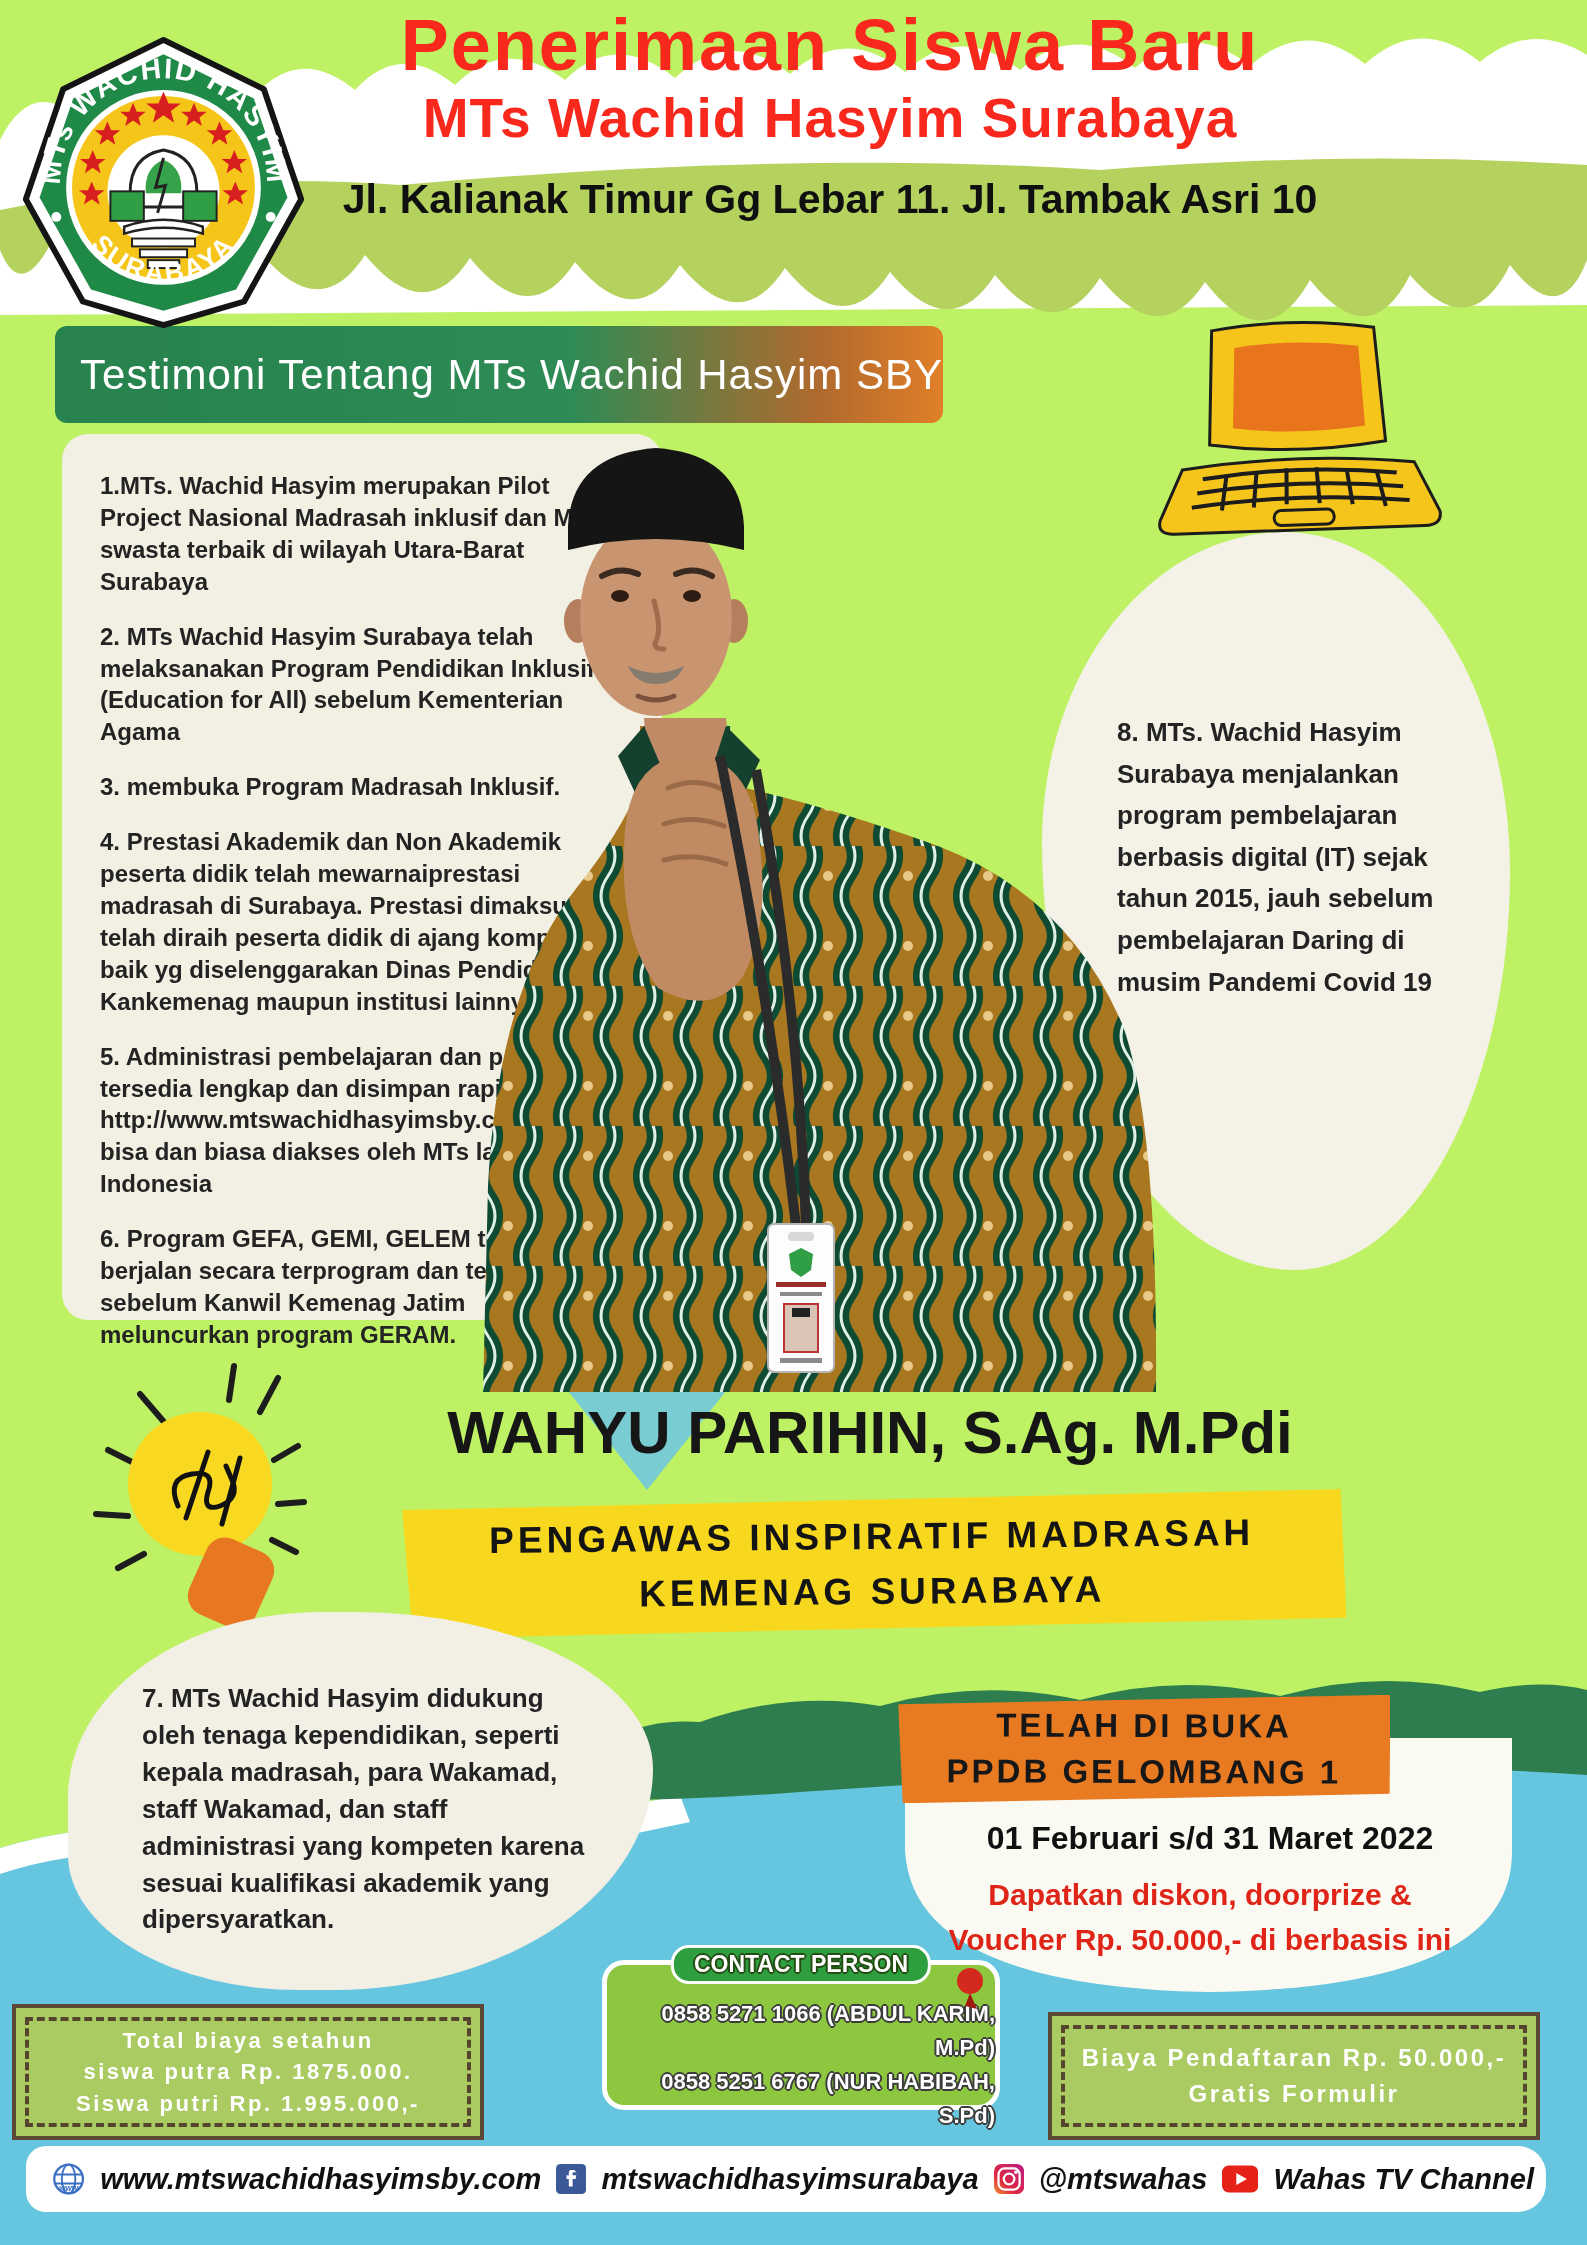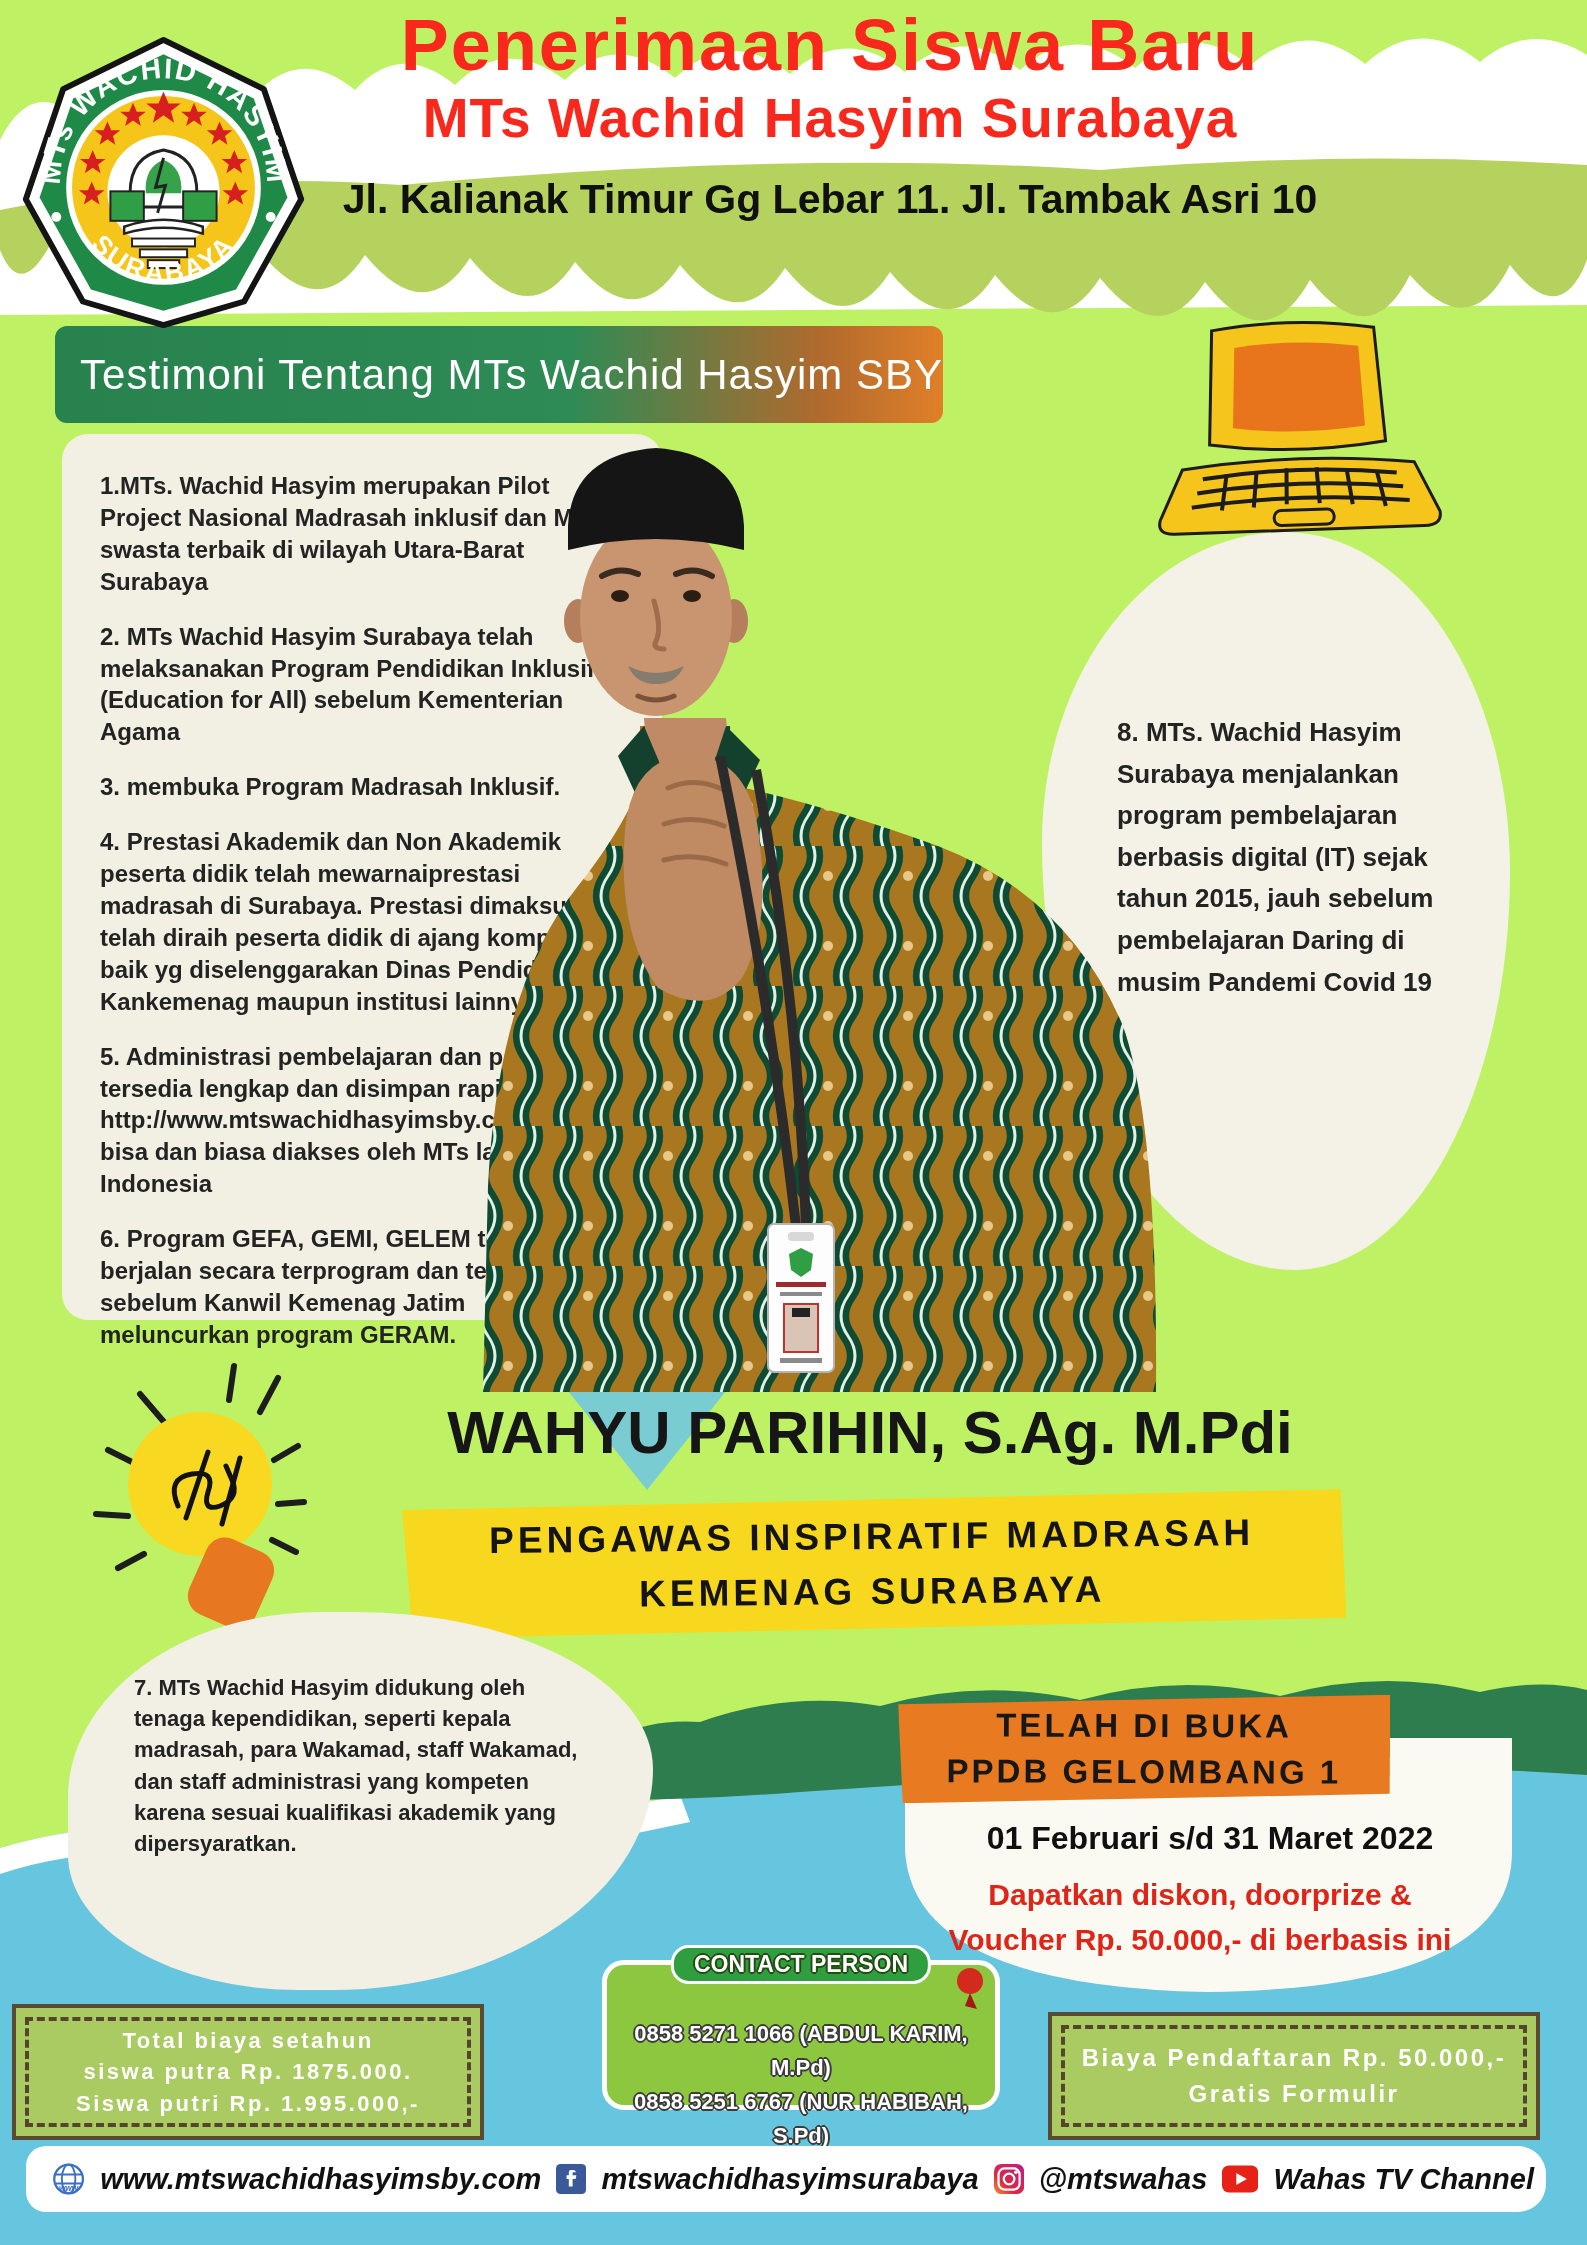--- a/index.html
+++ b/index.html
@@ -45,41 +45,41 @@
   .role-box{left:398px;top:1494px;width:948px;height:140px;background:#f7d81f;z-index:2;
             transform:rotate(-0.6deg);clip-path:polygon(0.5% 8%,99.5% 0%,100% 92%,1.5% 100%);
             display:flex;flex-direction:column;align-items:center;justify-content:center;}
   .role-box div{font-size:37px;font-weight:800;letter-spacing:4px;color:#141414;line-height:1.5;}
 
   .bulb{left:82px;top:1356px;z-index:2;}
 
   .blob7{left:68px;top:1612px;width:585px;height:378px;background:#f2efe5;z-index:2;
          border-radius:46% 54% 58% 42% / 52% 44% 62% 38%;box-sizing:border-box;
          padding:56px 50px 0 62px;}
-  .blob7 p{margin:4px;font-size:22px;line-height:1.42;color:#232323;font-weight:600;}
+  .blob7 p{margin:12px;font-size:26px;line-height:1.42;color:#232323;font-weight:600;}
 
   .ppdb-box{left:898px;top:1694px;width:492px;height:110px;background:#e87a22;z-index:3;
             transform:rotate(0.2deg);clip-path:polygon(0 10%,100% 0,100% 90%,1% 100%);
             display:flex;flex-direction:column;align-items:center;justify-content:center;}
   .ppdb-box div{font-size:33px;font-weight:800;letter-spacing:3px;color:#171717;line-height:1.4;}
   .ppdb-date{left:930px;top:1820px;width:560px;text-align:center;font-size:32px;font-weight:800;
              color:#101010;z-index:3;}
   .ppdb-promo{left:905px;top:1872px;width:590px;text-align:center;font-size:30px;font-weight:800;
               color:#df2418;line-height:1.5;z-index:3;}
 
   .contact{left:602px;top:1960px;width:398px;height:150px;background:#8dc63f;border:5px solid #fff;
            border-radius:22px;z-index:3;box-sizing:border-box;text-align:center;}
   .contact-pill{position:absolute;left:50%;top:-20px;transform:translateX(-50%);background:#2f9e3f;
                 border:3px solid #fff;border-radius:18px;padding:3px 20px;font-size:23px;
                 font-weight:800;color:#fff;white-space:nowrap;
                 text-shadow:2px 0 #234d13,-2px 0 #234d13,0 2px #234d13,0 -2px #234d13,
                             1px 1px #234d13,-1px -1px #234d13,1px -1px #234d13,-1px 1px #234d13;}
-  .contact-phones{margin-top:52px;font-size:22px;font-weight:800;color:#fff;line-height:1.55;
+  .contact-phones{margin-top:32px;font-size:22px;font-weight:800;color:#fff;line-height:1.55;
                 text-shadow:2px 0 #3c3c3c,-2px 0 #3c3c3c,0 2px #3c3c3c,0 -2px #3c3c3c,
-                            1px 1px #3c3c3c,-1px -1px #3c3c3c,1px -1px #3c3c3c,-1px 1px #3c3c3c;}
+                            1px 1px #3c3c3c,-1px -1px #3c3c3c,1px -1px #3c3c3c,-1px 1px #3c3c3c;text-align:right;}
   .pushpin{position:absolute;right:10px;top:2px;}
 
   .price-box{background:#aaca62;border:4px solid #5b4a33;z-index:3;box-sizing:border-box;
              text-align:center;color:#fff;font-weight:800;letter-spacing:2.5px;
              display:flex;flex-direction:column;justify-content:center;}
   .price-box .dash{position:absolute;inset:9px;border:4px dashed #55452e;}
   .price-left{left:12px;top:2004px;width:472px;height:136px;font-size:22px;line-height:1.42;}
   .price-right{left:1048px;top:2012px;width:492px;height:128px;font-size:24px;line-height:1.5;}
 
   .footer{left:26px;top:2146px;width:1520px;height:66px;background:#fff;z-index:3;

